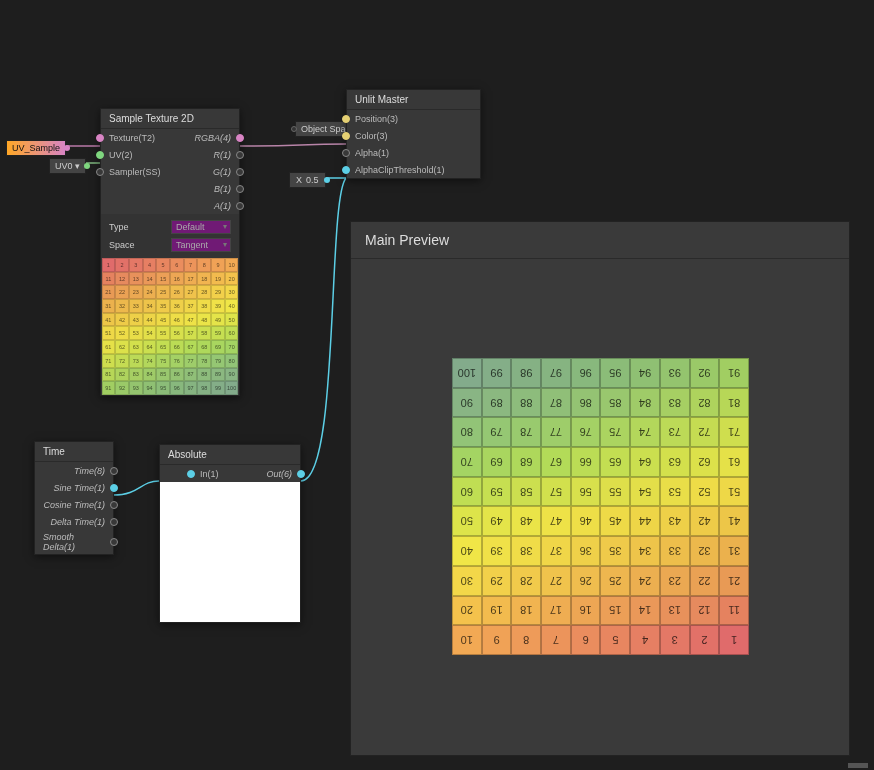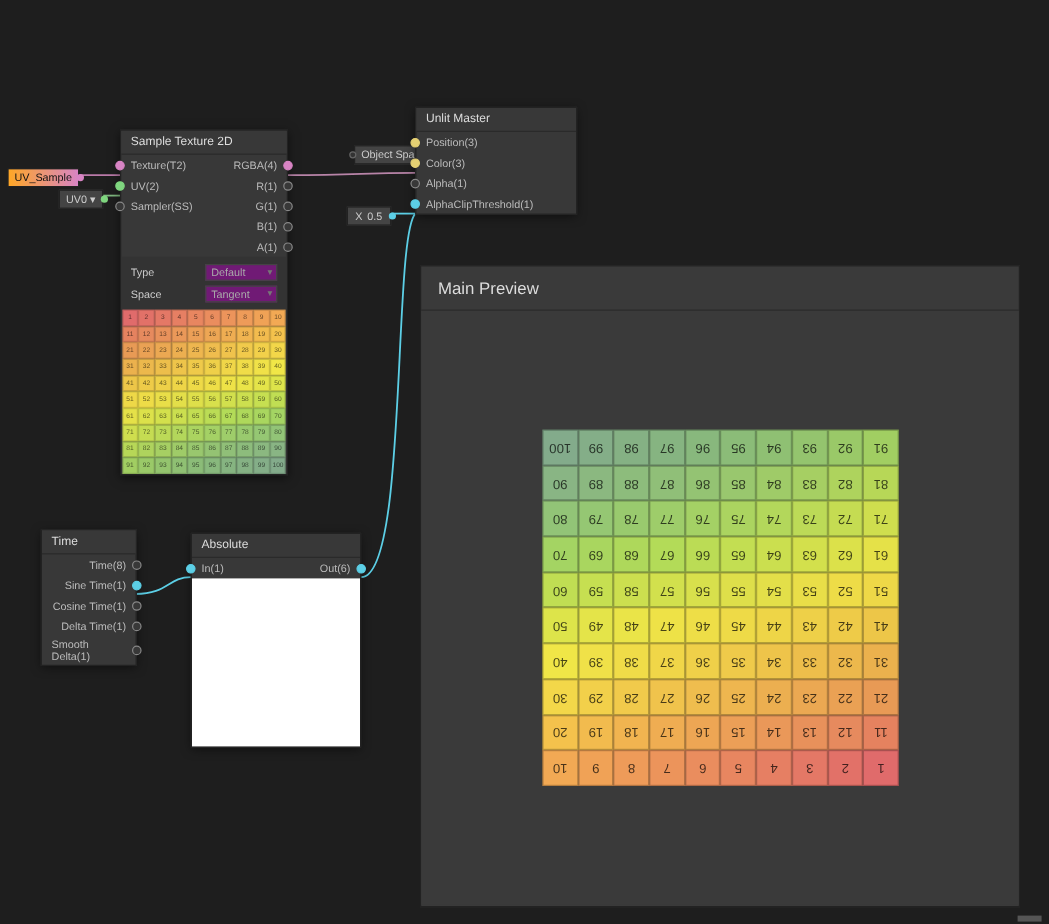--- a/index.html
+++ b/index.html
@@ -29,21 +29,21 @@
   .port-row {
     display: flex;
     align-items: center;
     padding: 2px 8px;
     font-size: 9px;
     color: #bbb;
     position: relative;
     min-height: 17px;
   }
   .port-row.in { justify-content: flex-start; }
-  .port-row.out { justify-content: flex-end; }
+  .port-row.out { justify-content: flex-end; font-style: italic; }
   .port {
     width: 8px; height: 8px;
     border-radius: 50%;
     border: 1px solid #888;
     background: #2a2a2a;
     position: absolute;
   }
   .port.left { left: -5px; }
   .port.right { right: -5px; }
   .port.filled-cyan { background: #5ccfe6; border-color:#5ccfe6; }
@@ -383,21 +383,21 @@
       <span class="port right hollow"></span>
     </div>
   <div class="port-row out">
       <span>Smooth Delta(1)</span>
       <span class="port right hollow"></span>
     </div>
 </div>
 
 <div class="node" style="left:159px; top:444px; width:142px;">
   <div class="node-header">Absolute</div>
-  <div style="display:flex;">
+  <div style="display:flex;margin-left:32px;">
     <div class="port-row in" style="flex:1;">
         <span class="port left filled-cyan"></span>
         <span>In(1)</span>
       </div>
     <div class="port-row out" style="flex:1;">
         <span>Out(6)</span>
         <span class="port right filled-cyan"></span>
       </div>
   </div>
   <div class="abs-preview"></div>

